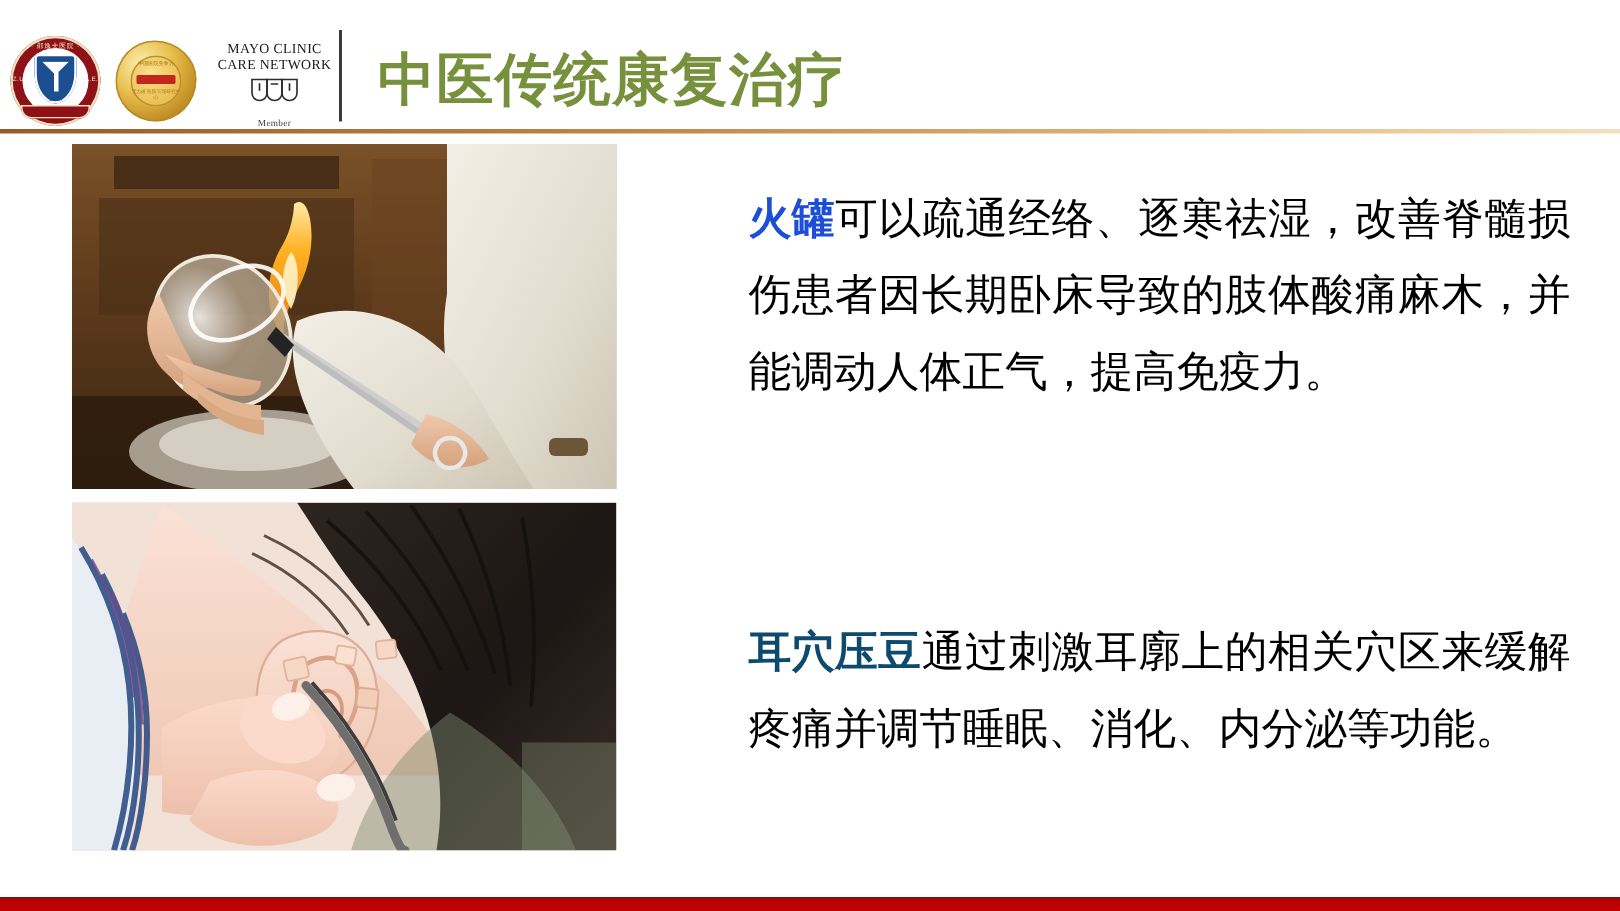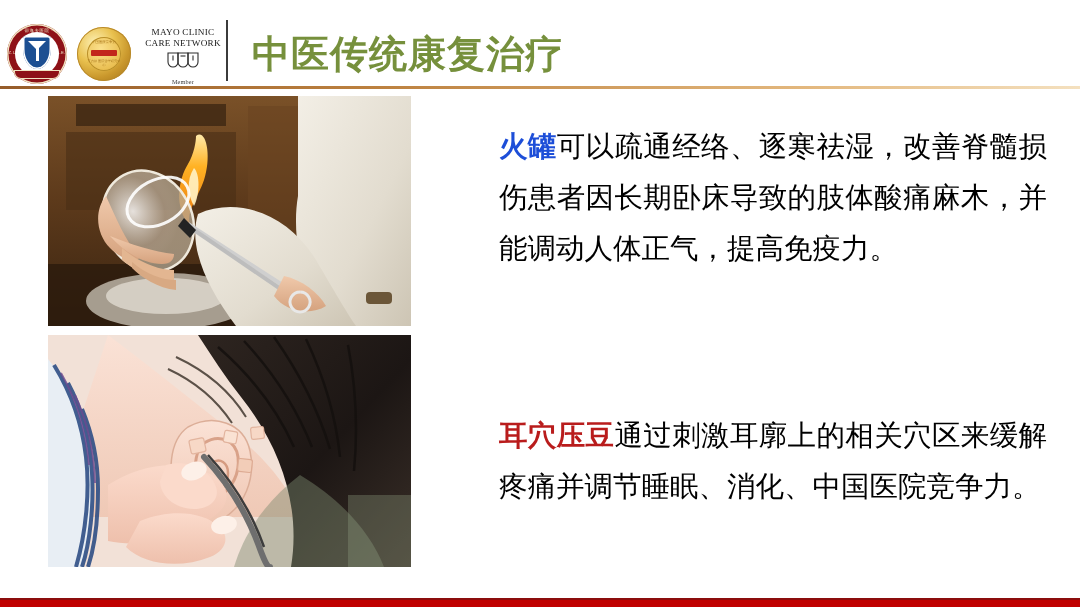--- a/index.html
+++ b/index.html
@@ -442,18 +442,18 @@
         </g>
       </g>
     </svg>
   </div>
 
   <div class="body-text" id="para-cupping">
     <span class="kw" style="color: #1d4ed8;">火罐</span><span>可以疏通经络、逐寒祛湿，改善脊髓损伤患者因长期卧床导致的肢体酸痛麻木，并能调动人体正气，提高免疫力。</span>
   </div>
 
   <div class="body-text" id="para-earseed">
-    <span class="kw" style="color: #b91c1c;">耳穴压豆</span><span>通过刺激耳廓上的相关穴区来缓解疼痛并调节睡眠、消化、中国医院竞争力。</span>
+    <span class="kw" style="color: #0c4a6e;">耳穴压豆</span><span>通过刺激耳廓上的相关穴区来缓解疼痛并调节睡眠、消化、内分泌等功能。</span>
   </div>
 
   <div class="footer-bar" style="background: rgb(192, 0, 0);"></div>
 
 </div>
 
 </body></html>

